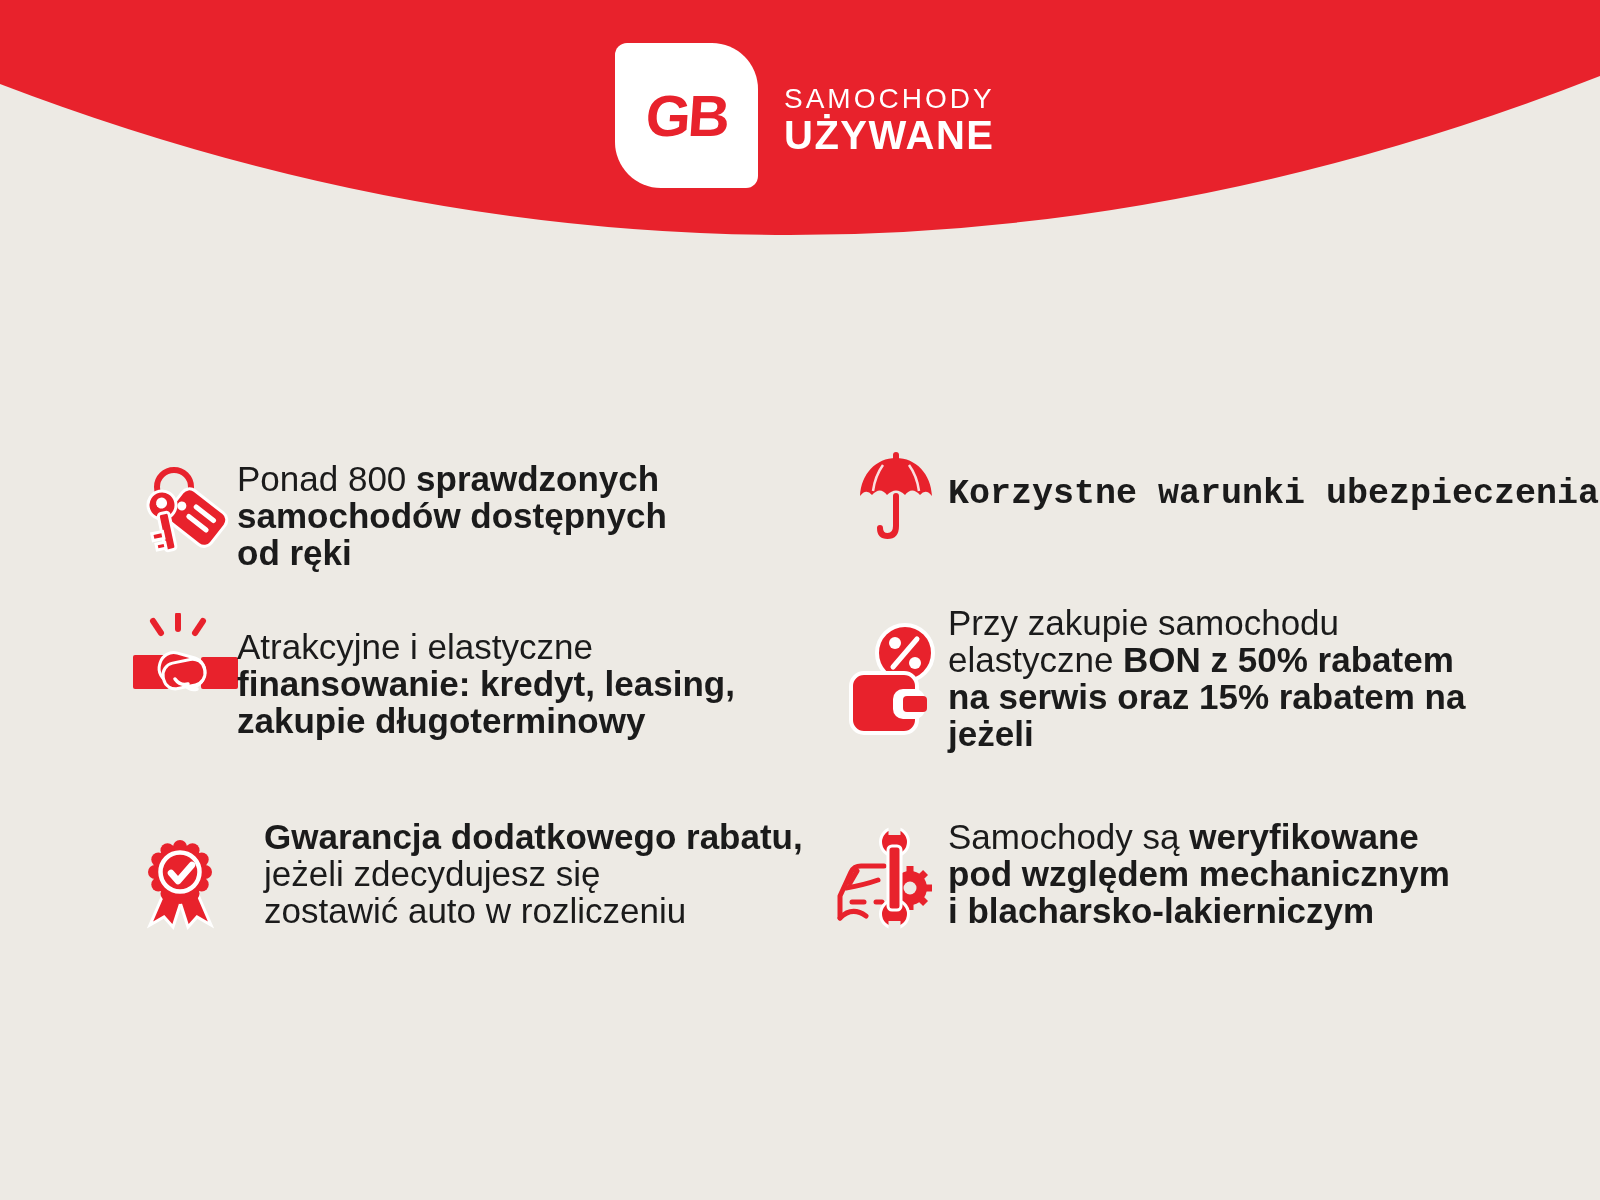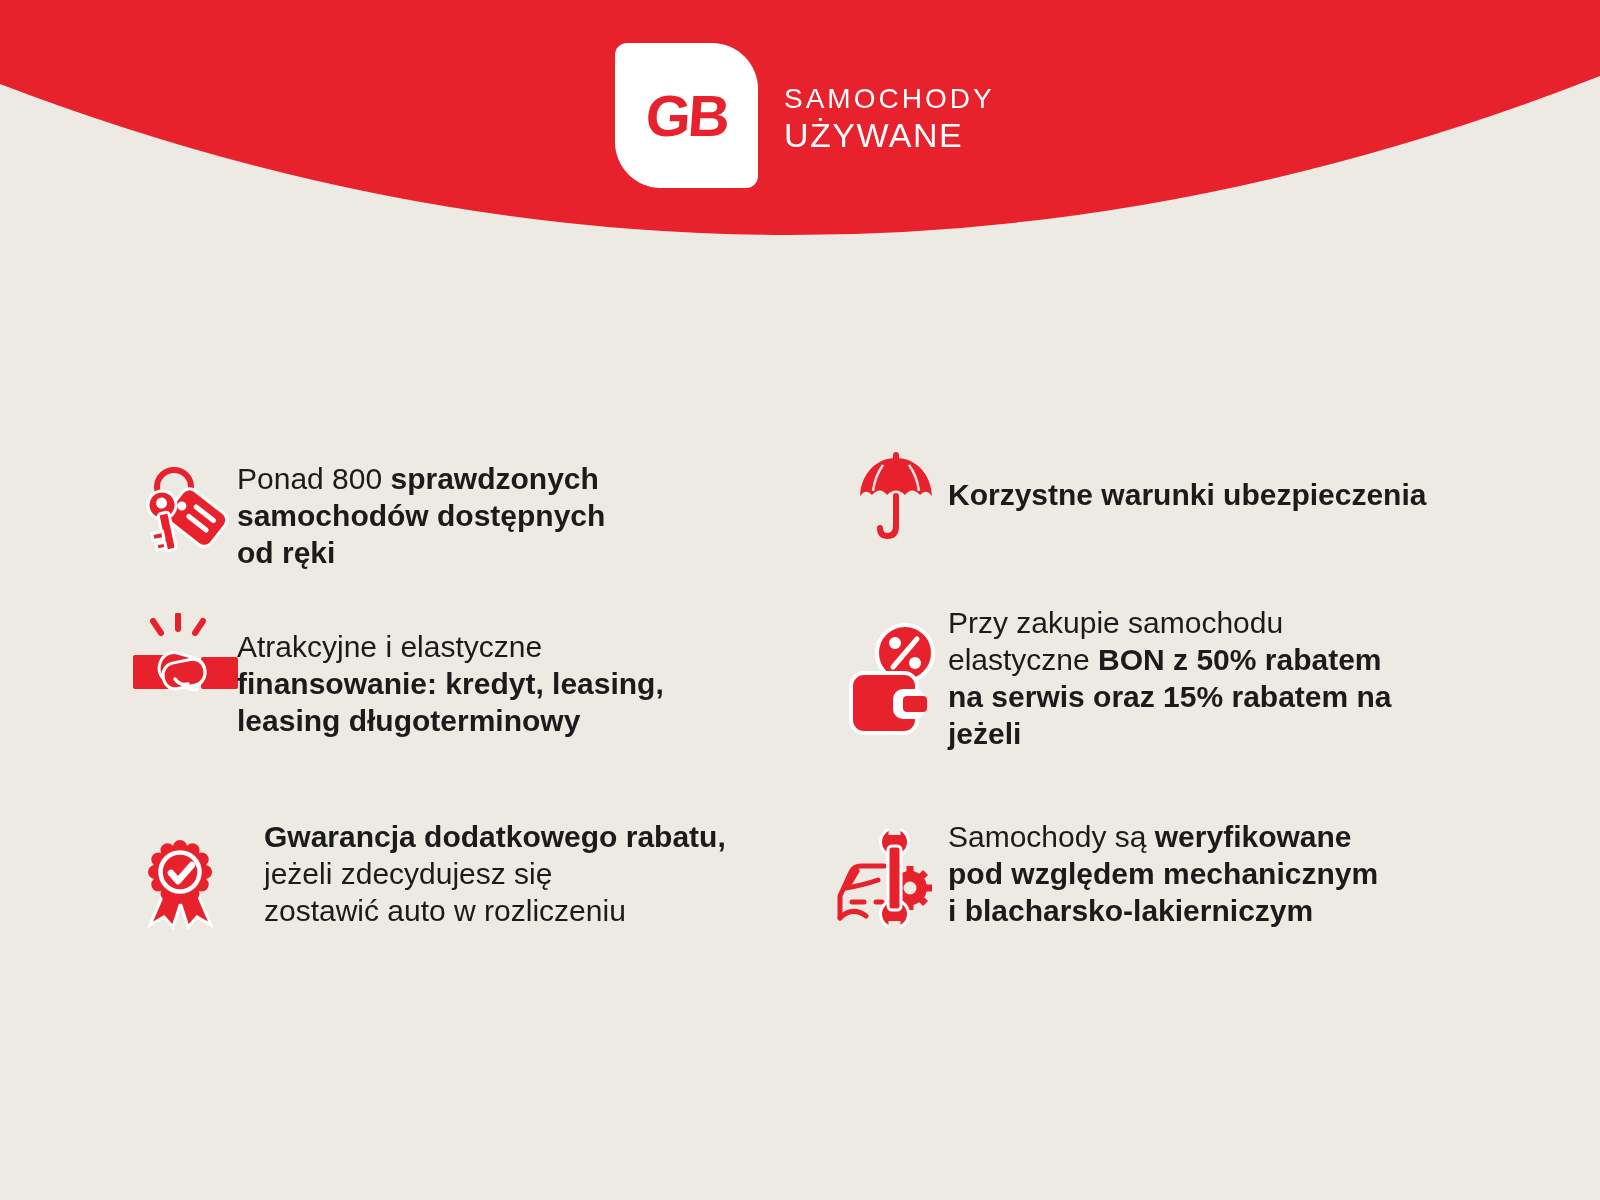--- a/index.html
+++ b/index.html
@@ -20,34 +20,34 @@
     background:var(--white);
     border-radius:12px 46px 12px 46px;
     display:flex;align-items:center;justify-content:center;
   }
   .logo-letters{
     color:var(--red);font-size:58px;font-weight:700;letter-spacing:-3px;
     transform:skewX(-4deg);line-height:1;
   }
   .brand{position:absolute;left:784px;top:82px;color:var(--white);}
   .brand-line1{font-size:28px;font-weight:400;letter-spacing:3px;line-height:34px;}
-  .brand-line2{font-size:34px;font-weight:400;letter-spacing:1.5px;line-height:39px;}
+  .brand-line2{font-size:40px;font-weight:700;letter-spacing:1.5px;line-height:39px;}
 
   
   .ficon{position:absolute;}
-  .ftext{position:absolute;color:var(--text);font-size:30px;line-height:37px;}
+  .ftext{position:absolute;color:var(--text);font-size:35px;line-height:37px;}
   .ftext .b{font-weight:700;}
   .f1-icon{left:132px;top:455px;}
   .f1-text{left:237px;top:460px;}
   .f2-icon{left:133px;top:613px;}
   .f2-text{left:237px;top:628px;}
   .f3-icon{left:138px;top:828px;}
   .f3-text{left:237px;top:818px;margin-left:27px;}
   .f4-icon{left:852px;top:452px;}
-  .f4-text{left:948px;top:476px;}
+  .f4-text{left:948px;top:476px;font-family:Liberation Mono, monospace;}
   .f5-icon{left:845px;top:623px;}
   .f5-text{left:948px;top:604px;}
   .f6-icon{left:832px;top:822px;}
   .f6-text{left:948px;top:818px;}
 </style>
 </head>
 <body>
 
 <div class="stage">
 
@@ -102,21 +102,21 @@
       </g>
       <g fill="none" stroke="var(--white)" stroke-width="3.5" stroke-linecap="round">
         <path d="M42 66 q5 7 13 5"></path>
         <path d="M53 73 q5 5 11 3"></path>
       </g>
     </svg>
   </div>
   <div class="ftext f2-text">
       <div><span>Atrakcyjne i elastyczne</span></div>
       <div><span class="b">finansowanie: kredyt, leasing,</span></div>
-      <div><span class="b">leasing długoterminowy</span></div>
+      <div><span class="b">zakupie długoterminowy</span></div>
     </div>
 
   <div class="ficon f3-icon">
     <svg width="85" height="105" viewBox="0 0 85 105">
       <polygon points="28,60 12,97 26,89 35,99 45,68" fill="var(--red)" stroke="var(--white)" stroke-width="3"></polygon>
       <polygon points="57,60 73,97 59,89 50,99 40,68" fill="var(--red)" stroke="var(--white)" stroke-width="3"></polygon>
       <g fill="var(--red)">
         <circle cx="42" cy="19" r="7"></circle>
           <circle cx="54.5" cy="22.3" r="7"></circle>
           <circle cx="63.7" cy="31.5" r="7"></circle>

